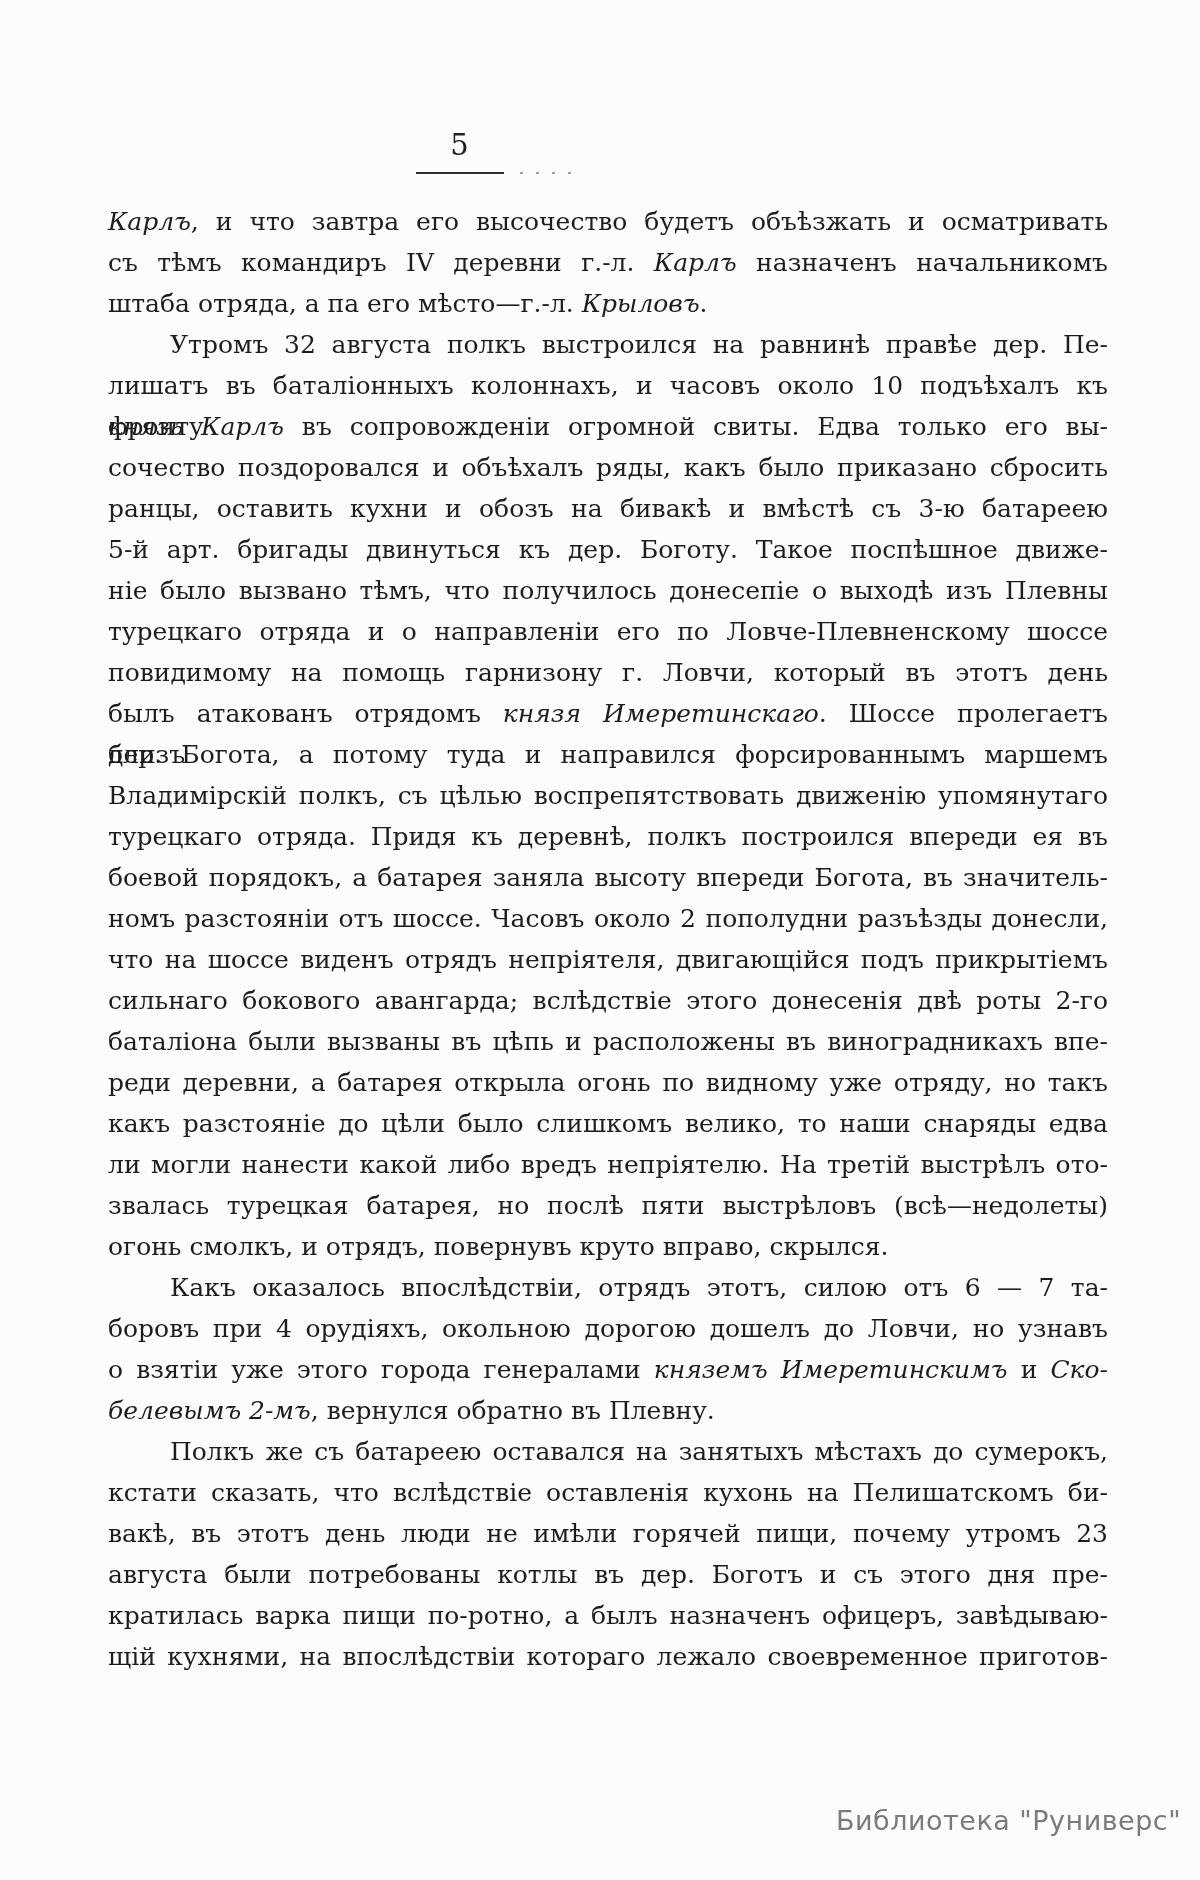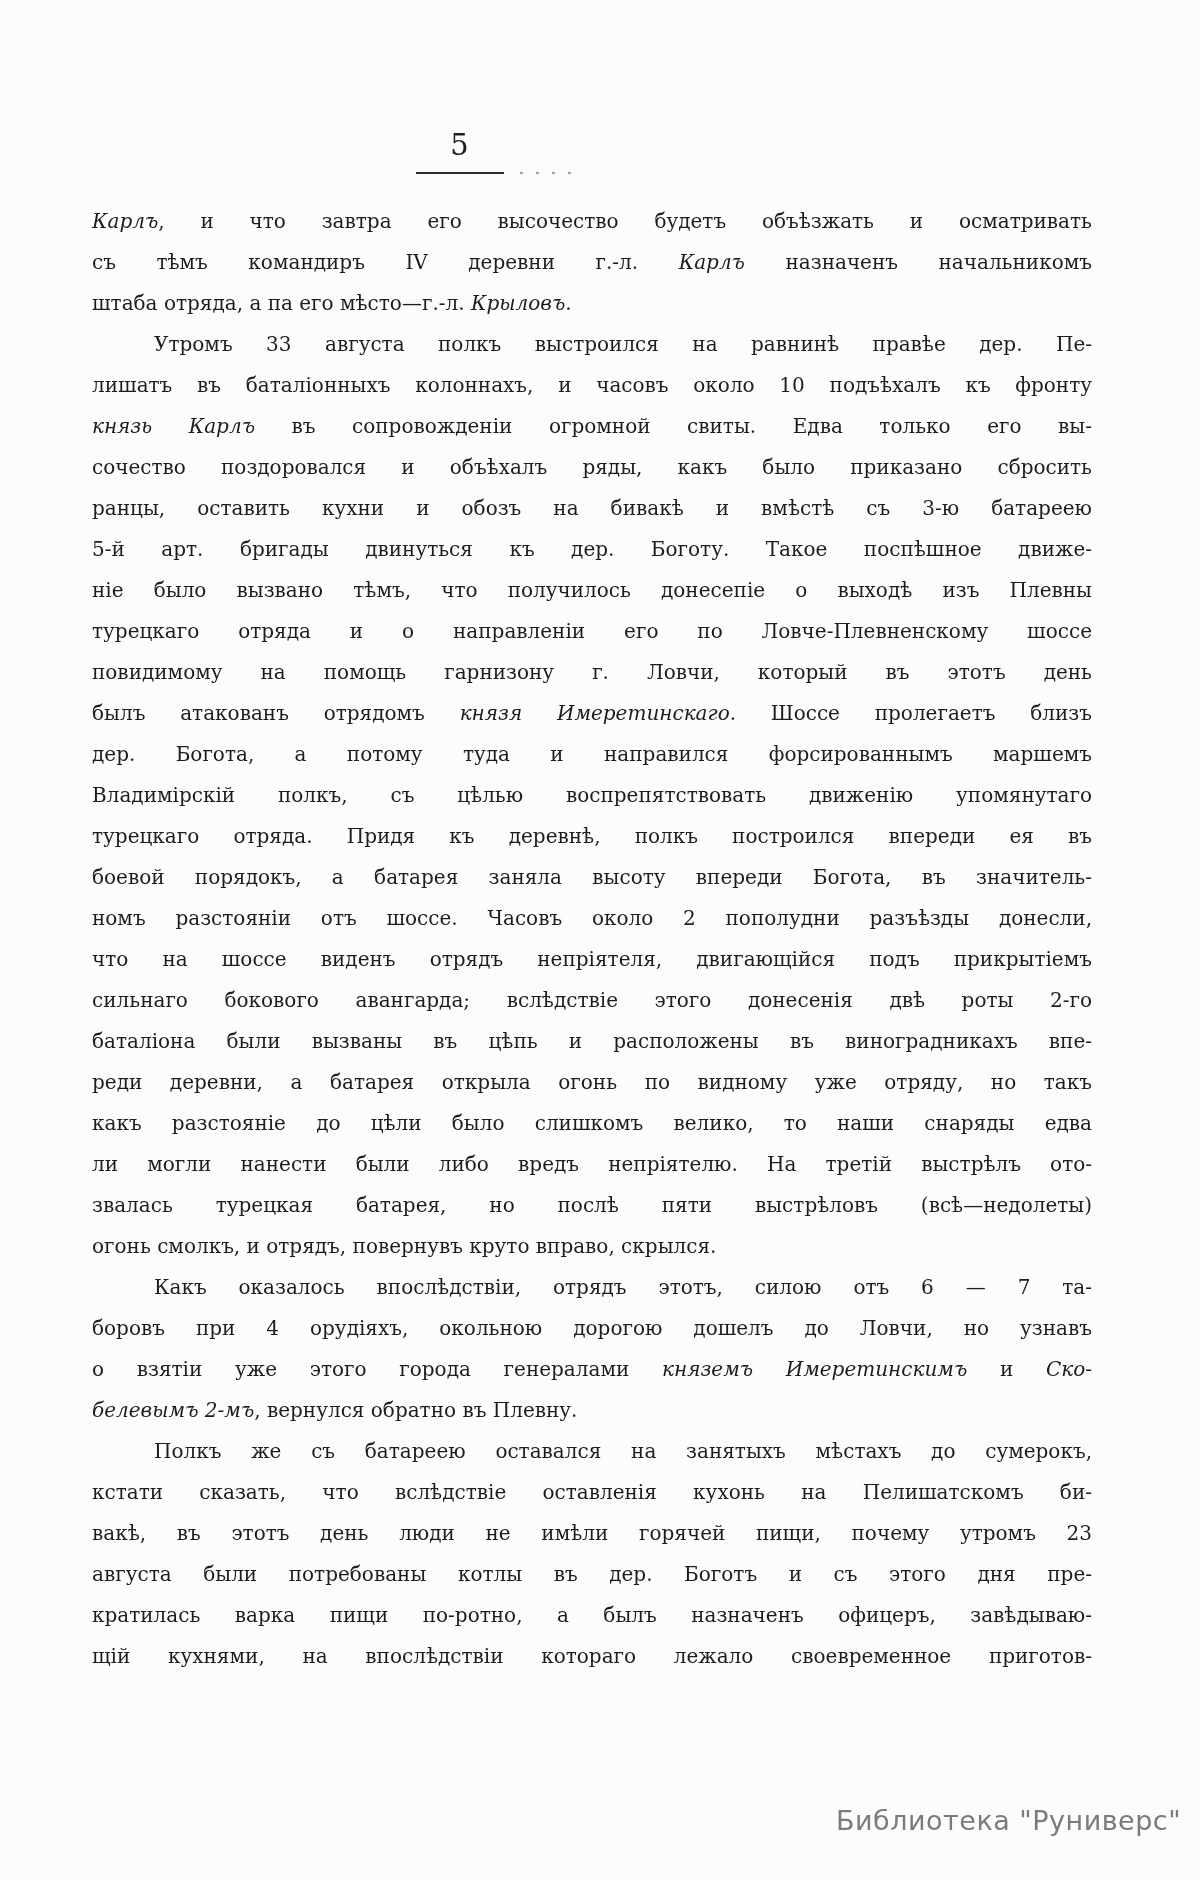--- a/index.html
+++ b/index.html
@@ -27,22 +27,22 @@
   }
   .folio-rule:after{
     content:"";
     position:absolute; left:104px; top:0;
     width:60px; height:2px;
     background:repeating-linear-gradient(90deg,#555 0 3px,transparent 3px 16px);
     opacity:.55;
   }
   .text-block {
     position:absolute;
-    top:201px; left:92px; width:1000px;
-    font-size:20px;
+    top:201px; left:108px; width:1000px;
+    font-size:25px;
   }
   .paragraph { margin:0; }
   .line {
     height:41px;
     line-height:41px;
     text-align:justify;
   }
   .line.just { text-align-last:justify; -moz-text-align-last:justify; }
   .line.indent { padding-left:62px; }
   .italic { font-style:italic; }
@@ -61,41 +61,41 @@
 <div class="page">
   <div class="folio">5</div>
   <div class="folio-rule"></div>
   <div class="text-block">
       <div class="paragraph">
         <div class="line just"><span class="seg italic">Карлъ</span><span class="seg">, и что завтра его высочество будетъ объѣзжать и осматривать</span></div>
         <div class="line just"><span class="seg">съ тѣмъ командиръ IV деревни г.-л. </span><span class="seg italic">Карлъ</span><span class="seg"> назначенъ начальникомъ</span></div>
         <div class="line"><span class="seg">штаба отряда, а па его мѣсто—г.-л. </span><span class="seg italic">Крыловъ</span><span class="seg">.</span></div>
       </div>
       <div class="paragraph">
-        <div class="line just indent"><span class="seg">Утромъ 33 августа полкъ выстроился на равнинѣ правѣе дер. Пе-</span></div>
+        <div class="line just indent"><span class="seg">Утромъ 32 августа полкъ выстроился на равнинѣ правѣе дер. Пе-</span></div>
         <div class="line just"><span class="seg">лишатъ въ баталіонныхъ колоннахъ, и часовъ около 10 подъѣхалъ къ фронту</span></div>
         <div class="line just"><span class="seg italic">князь Карлъ</span><span class="seg"> въ сопровожденіи огромной свиты. Едва только его вы-</span></div>
         <div class="line just"><span class="seg">сочество поздоровался и объѣхалъ ряды, какъ было приказано сбросить</span></div>
         <div class="line just"><span class="seg">ранцы, оставить кухни и обозъ на бивакѣ и вмѣстѣ съ 3-ю батареею</span></div>
         <div class="line just"><span class="seg">5-й арт. бригады двинуться къ дер. Боготу. Такое поспѣшное движе-</span></div>
         <div class="line just"><span class="seg">ніе было вызвано тѣмъ, что получилось донесепіе о выходѣ изъ Плевны</span></div>
         <div class="line just"><span class="seg">турецкаго отряда и о направленіи его по Ловче-Плевненскому шоссе</span></div>
         <div class="line just"><span class="seg">повидимому на помощь гарнизону г. Ловчи, который въ этотъ день</span></div>
         <div class="line just"><span class="seg">былъ атакованъ отрядомъ </span><span class="seg italic">князя Имеретинскаго</span><span class="seg">. Шоссе пролегаетъ близъ</span></div>
         <div class="line just"><span class="seg">дер. Богота, а потому туда и направился форсированнымъ маршемъ</span></div>
         <div class="line just"><span class="seg">Владимірскій полкъ, съ цѣлью воспрепятствовать движенію упомянутаго</span></div>
         <div class="line just"><span class="seg">турецкаго отряда. Придя къ деревнѣ, полкъ построился впереди ея въ</span></div>
         <div class="line just"><span class="seg">боевой порядокъ, а батарея заняла высоту впереди Богота, въ значитель-</span></div>
         <div class="line just"><span class="seg">номъ разстояніи отъ шоссе. Часовъ около 2 пополудни разъѣзды донесли,</span></div>
         <div class="line just"><span class="seg">что на шоссе виденъ отрядъ непріятеля, двигающійся подъ прикрытіемъ</span></div>
         <div class="line just"><span class="seg">сильнаго бокового авангарда; вслѣдствіе этого донесенія двѣ роты 2-го</span></div>
         <div class="line just"><span class="seg">баталіона были вызваны въ цѣпь и расположены въ виноградникахъ впе-</span></div>
         <div class="line just"><span class="seg">реди деревни, а батарея открыла огонь по видному уже отряду, но такъ</span></div>
         <div class="line just"><span class="seg">какъ разстояніе до цѣли было слишкомъ велико, то наши снаряды едва</span></div>
-        <div class="line just"><span class="seg">ли могли нанести были либо вредъ непріятелю. На третій выстрѣлъ ото-</span></div>
+        <div class="line just"><span class="seg">ли могли нанести какой либо вредъ непріятелю. На третій выстрѣлъ ото-</span></div>
         <div class="line just"><span class="seg">звалась турецкая батарея, но послѣ пяти выстрѣловъ (всѣ—недолеты)</span></div>
         <div class="line"><span class="seg">огонь смолкъ, и отрядъ, повернувъ круто вправо, скрылся.</span></div>
       </div>
       <div class="paragraph">
         <div class="line just indent"><span class="seg">Какъ оказалось впослѣдствіи, отрядъ этотъ, силою отъ 6 — 7 та-</span></div>
         <div class="line just"><span class="seg">боровъ при 4 орудіяхъ, окольною дорогою дошелъ до Ловчи, но узнавъ</span></div>
         <div class="line just"><span class="seg">о взятіи уже этого города генералами </span><span class="seg italic">княземъ Имеретинскимъ</span><span class="seg"> и </span><span class="seg italic">Ско-</span></div>
         <div class="line"><span class="seg italic">белевымъ 2-мъ</span><span class="seg">, вернулся обратно въ Плевну.</span></div>
       </div>
       <div class="paragraph">

